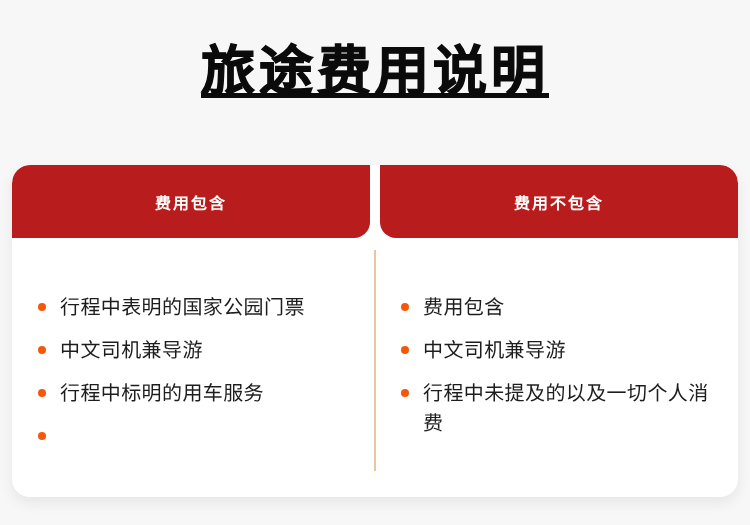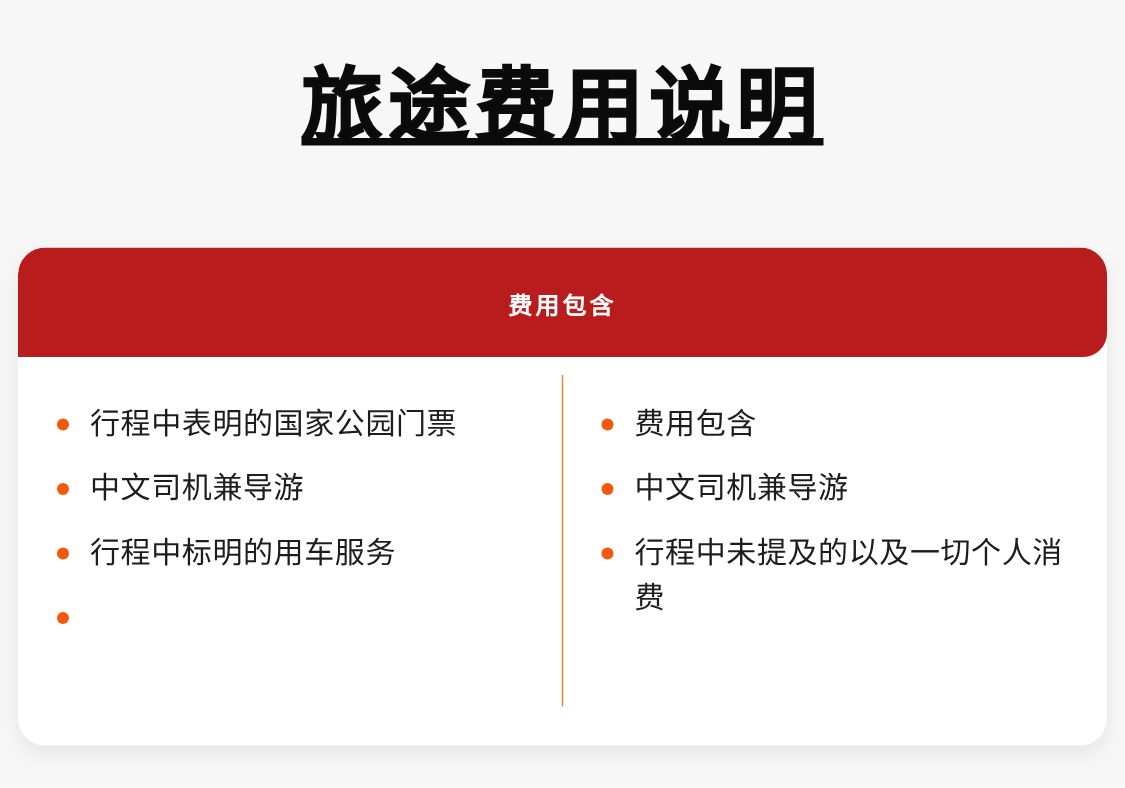--- a/index.html
+++ b/index.html
@@ -81,20 +81,21 @@
     bottom: 26px;
     width: 1px;
     background: #d98b3f;
     transform: translateX(-0.5px);
   }
 
   .fee-column {
     flex: 1;
     box-sizing: border-box;
     padding: 30px 14px 0 26px;
+    margin-top: 24px;
   }
 
   .fee-list {
     list-style: none;
     margin: 0;
     padding: 0;
   }
 
   .fee-item {
     position: relative;
@@ -118,20 +119,21 @@
 </style>
 </head>
 <body>
 
 <h1 id="page-title">旅途费用说明</h1>
 
 <div id="fees-card">
 
   <div class="header-row">
     <div class="col-header left">费用包含</div>
+    <div class="col-header right">费用不包含</div>
   </div>
 
   <div class="body-row">
 
     <div id="column-divider"></div>
 
     <div class="fee-column">
       <ul class="fee-list">
         <li class="fee-item">
           <span class="bullet"></span>

